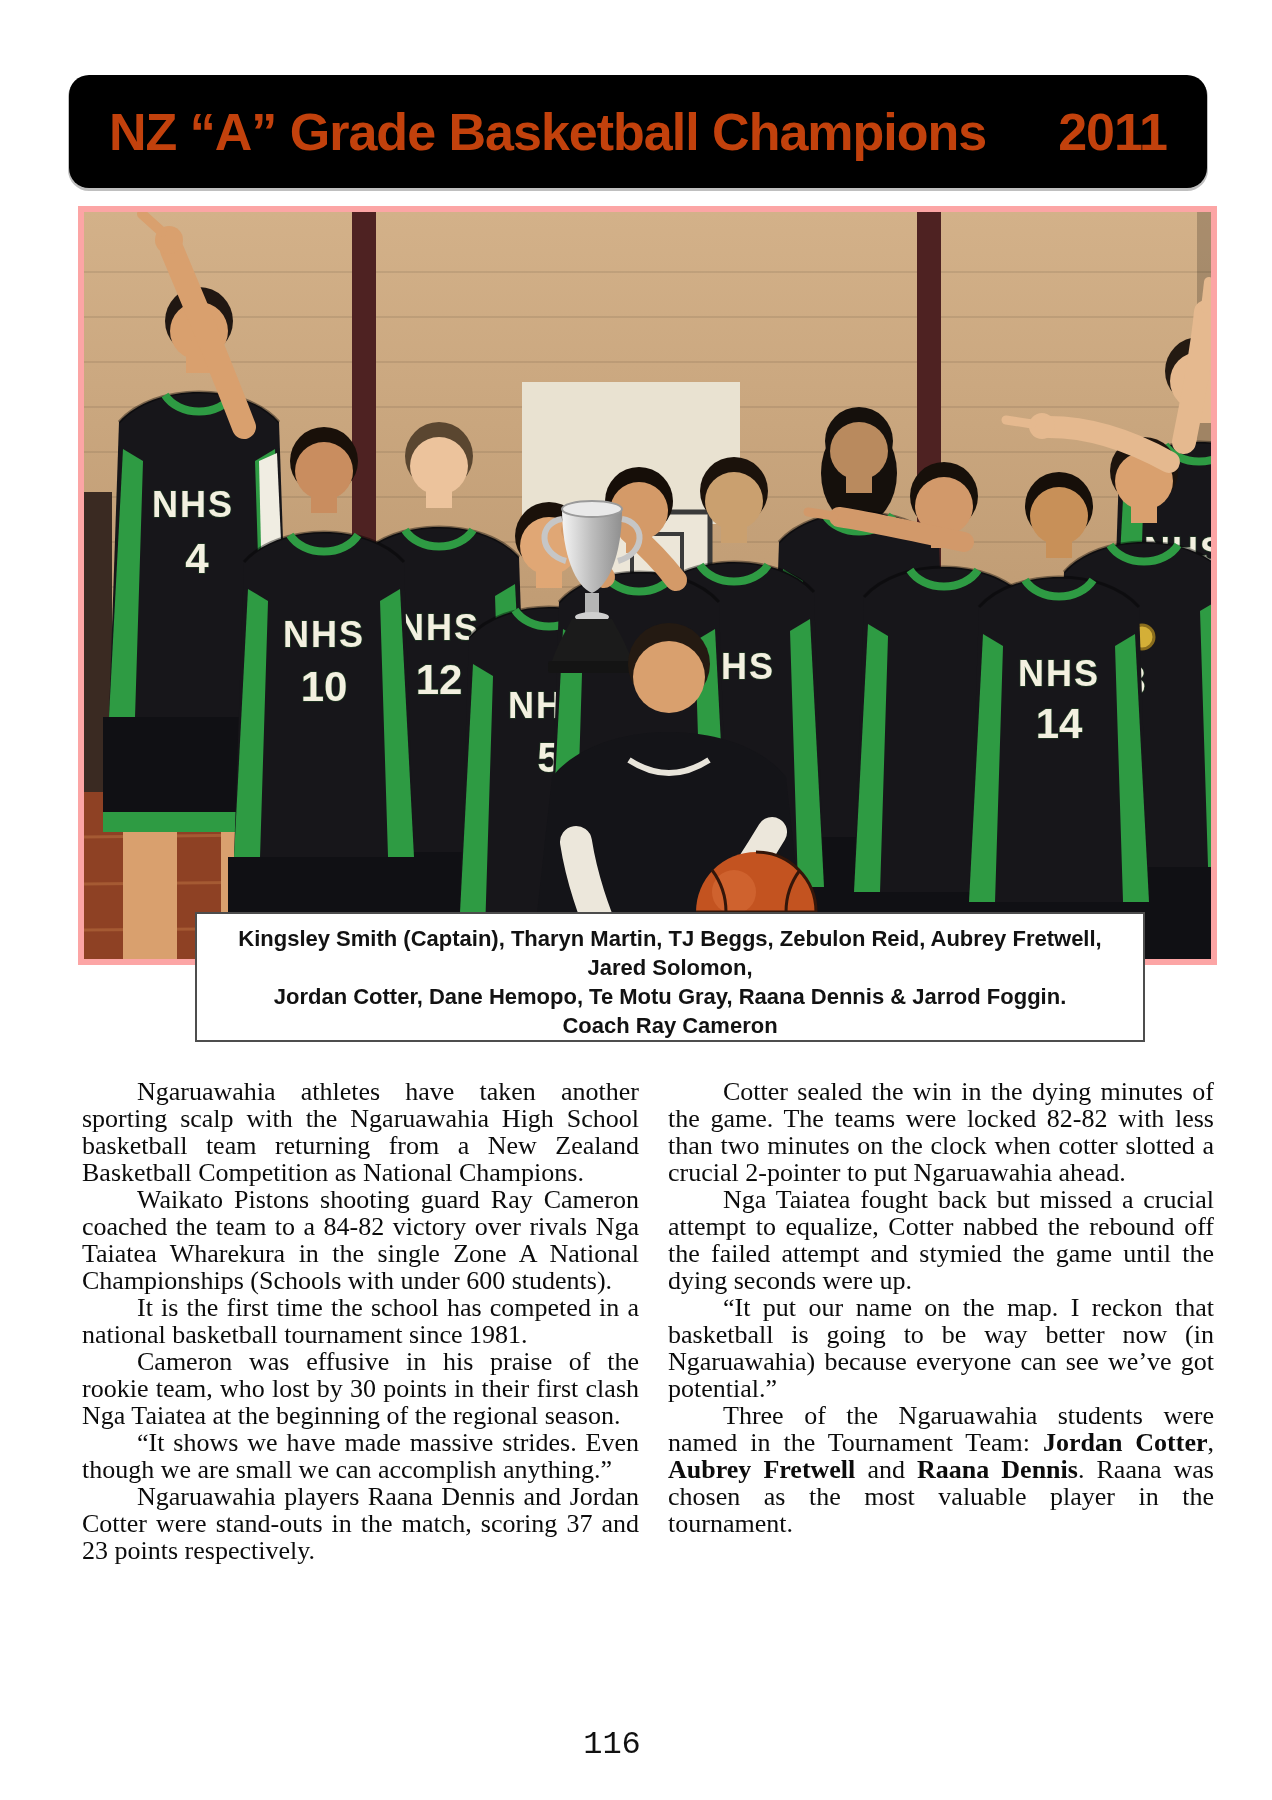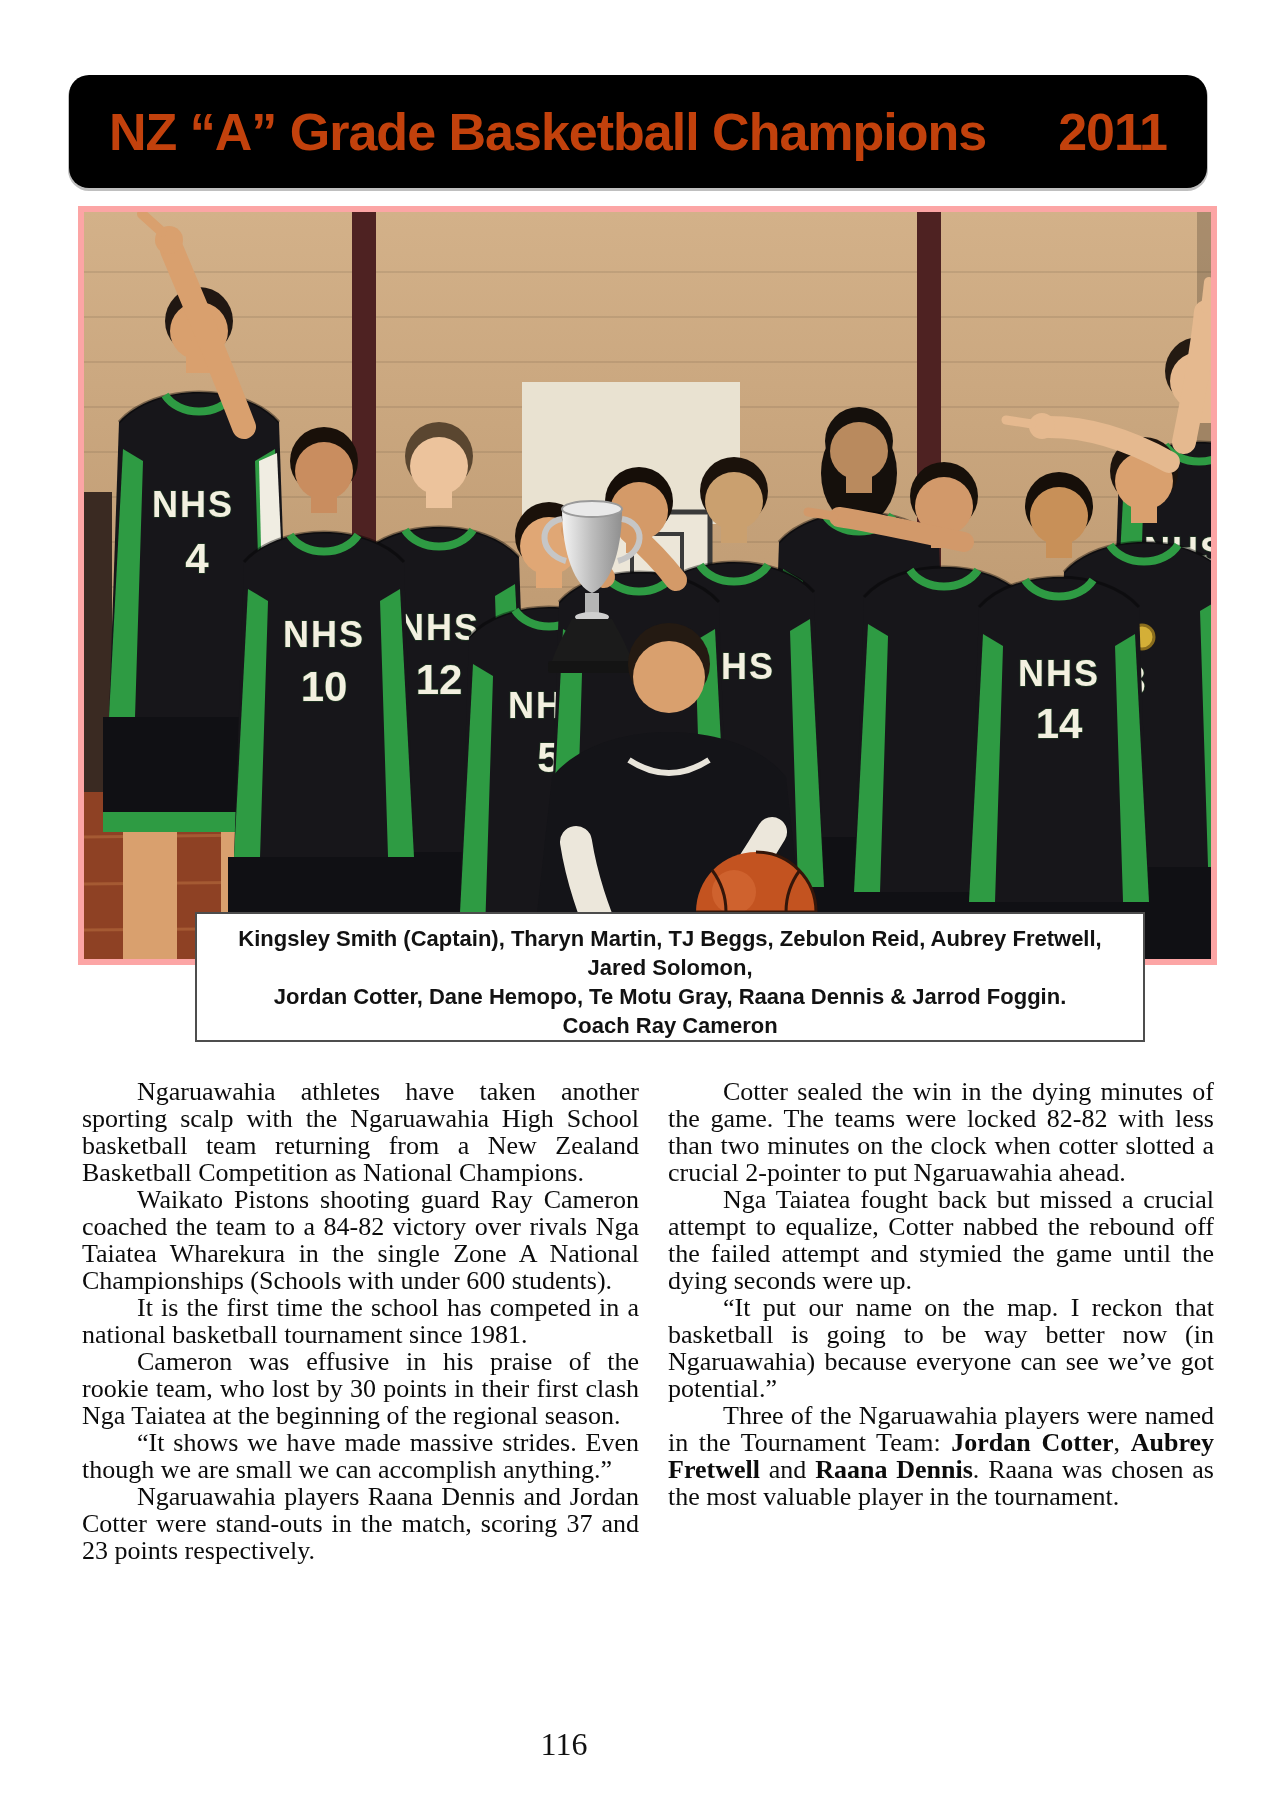--- a/index.html
+++ b/index.html
@@ -35,21 +35,21 @@
   
   .article-col{position:absolute;top:1078px;}
   .col-left{left:82px;width:557px;}
   .col-right{left:668px;width:546px;}
   .article-col p{margin:0;font-size:26px;line-height:27px;color:#0c0c0c;
     text-align:justify;text-indent:55px;}
   .article-col p span.b{font-weight:bold;}
 
   
   .page-number{position:absolute;left:0;top:1726px;width:1128px;text-align:center;
-    font-family:Liberation Serif, serif;font-size:32px;color:#111;}
+    font-family:Liberation Mono, monospace;font-size:32px;color:#111;padding-left:48px;}
 </style>
 </head>
 <body>
 
 <div class="page">
 
   <div class="header-bar">
     <span class="header-title">NZ “A” Grade Basketball Champions</span>
     <span class="header-year">2011</span>
   </div>
@@ -220,17 +220,17 @@
       <p><span>Waikato Pistons shooting guard Ray Cameron coached the team to a 84-82 victory over rivals Nga Taiatea Wharekura in the single Zone A National Championships (Schools with under 600 students).</span></p>
       <p><span>It is the first time the school has competed in a national basketball tournament since 1981.</span></p>
       <p><span>Cameron was effusive in his praise of the rookie team, who lost by 30 points in their first clash Nga Taiatea at the beginning of the regional season.</span></p>
       <p><span>“It shows we have made massive strides. Even though we are small we can accomplish anything.”</span></p>
       <p><span>Ngaruawahia players Raana Dennis and Jordan Cotter were stand-outs in the match, scoring 37 and 23 points respectively.</span></p>
     </div>
   <div class="article-col col-right" id="col-right">
       <p><span>Cotter sealed the win in the dying minutes of the game. The teams were locked 82-82 with less than two minutes on the clock when cotter slotted a crucial 2-pointer to put Ngaruawahia ahead.</span></p>
       <p><span>Nga Taiatea fought back but missed a crucial attempt to equalize, Cotter nabbed the rebound off the failed attempt and stymied the game until the dying seconds were up.</span></p>
       <p><span>“It put our name on the map. I reckon that basketball is going to be way better now (in Ngaruawahia) because everyone can see we’ve got potential.”</span></p>
-      <p><span>Three of the Ngaruawahia players were named in the Tournament Team: </span><span class="b">Jordan Cotter</span><span>, </span><span class="b">Aubrey Fretwell</span><span> and </span><span class="b">Raana Dennis</span><span>. Raana was chosen as the most valuable player in the tournament.</span></p>
+      <p><span>Three of the Ngaruawahia students were named in the Tournament Team: </span><span class="b">Jordan Cotter</span><span>, </span><span class="b">Aubrey Fretwell</span><span> and </span><span class="b">Raana Dennis</span><span>. Raana was chosen as the most valuable player in the tournament.</span></p>
     </div>
 
   <div class="page-number">116</div>
 </div>
 
 </body></html>

